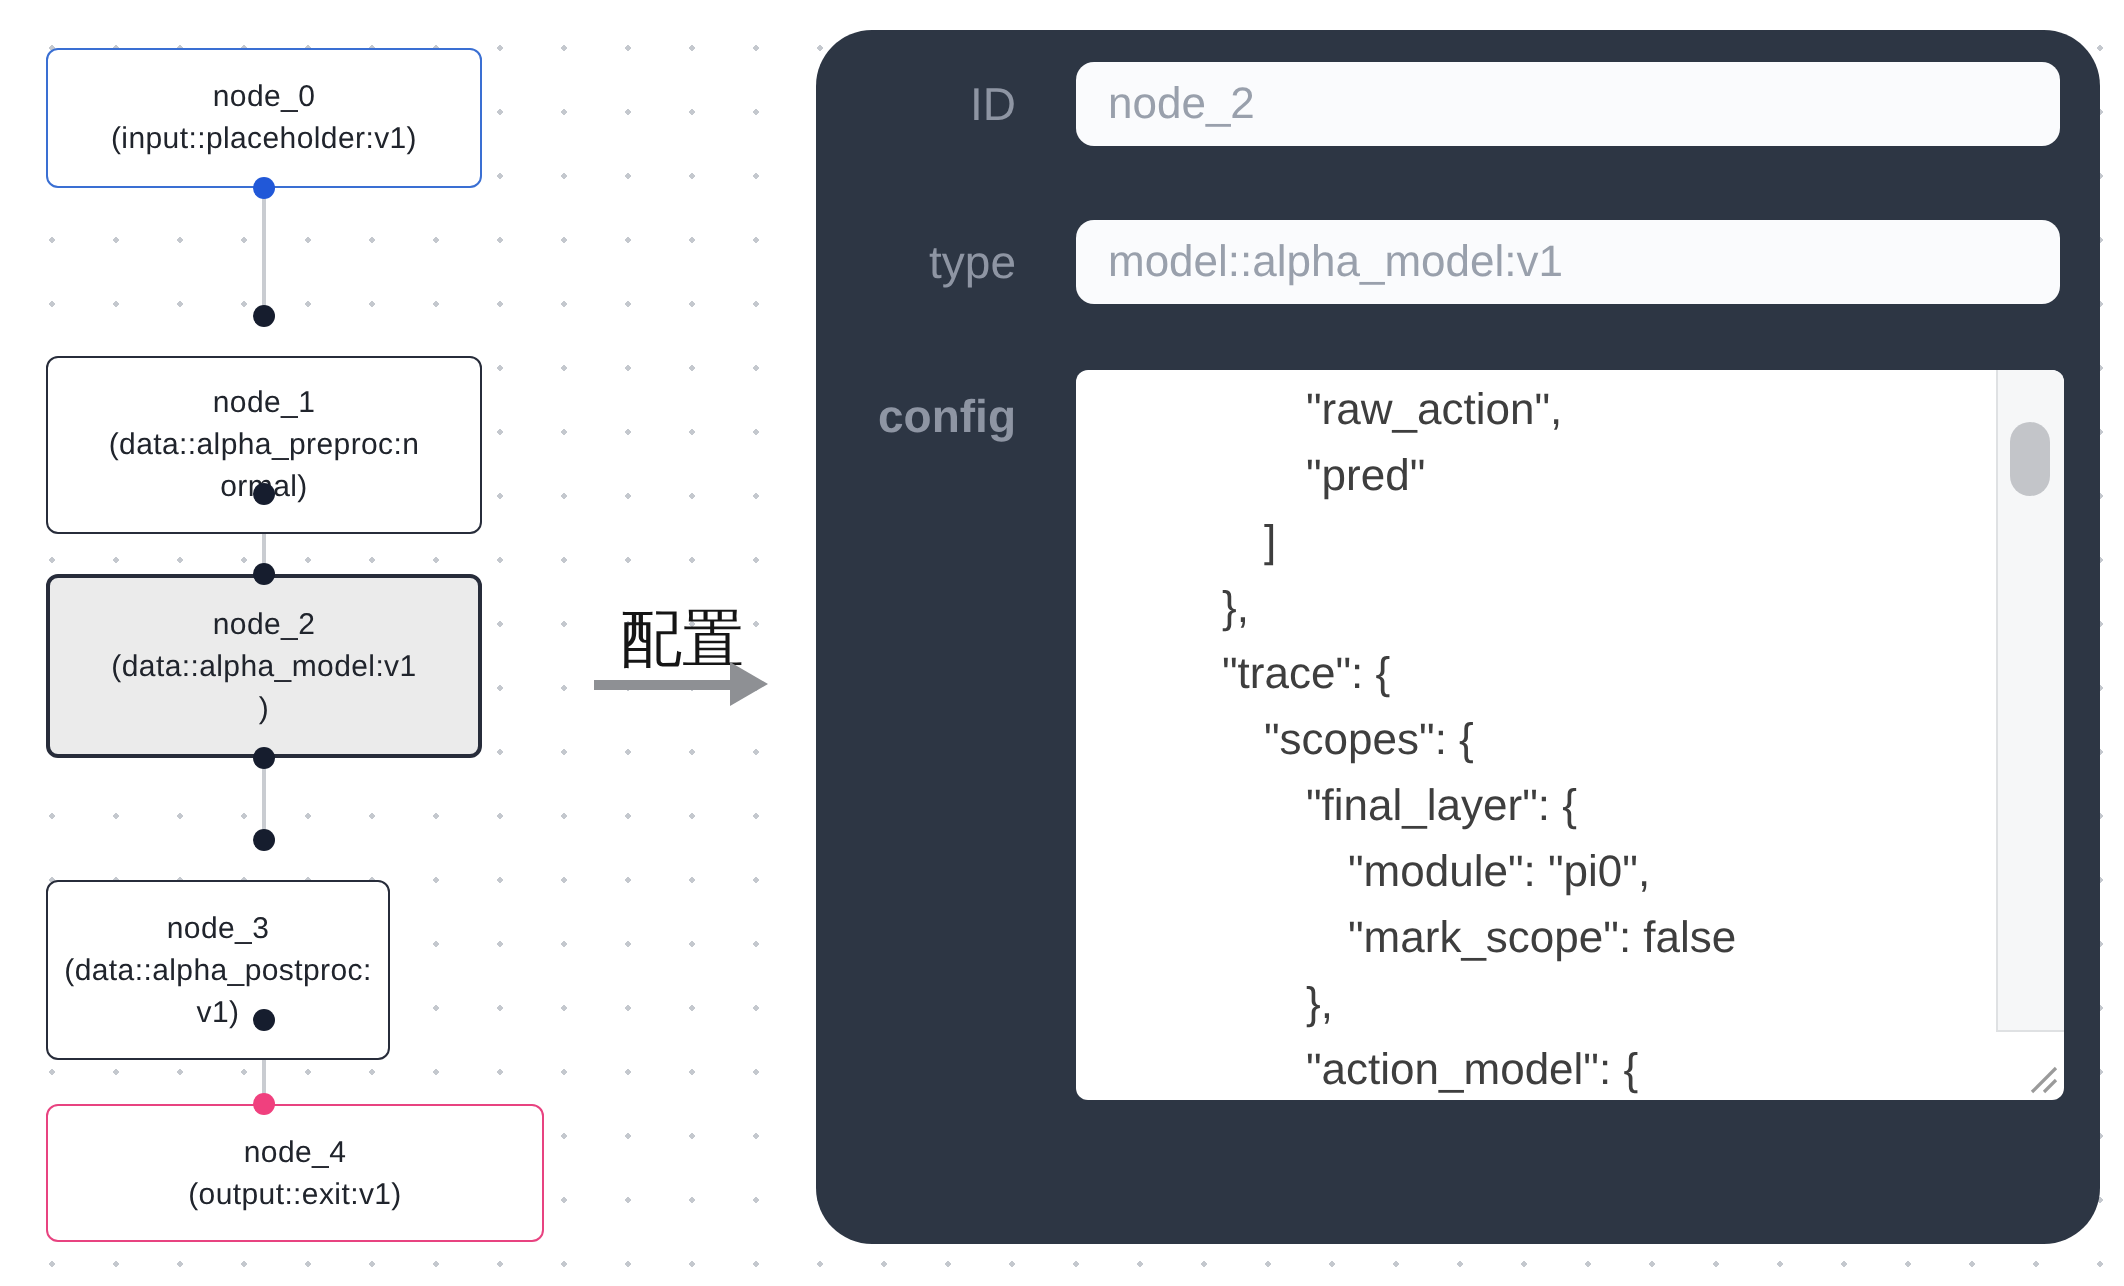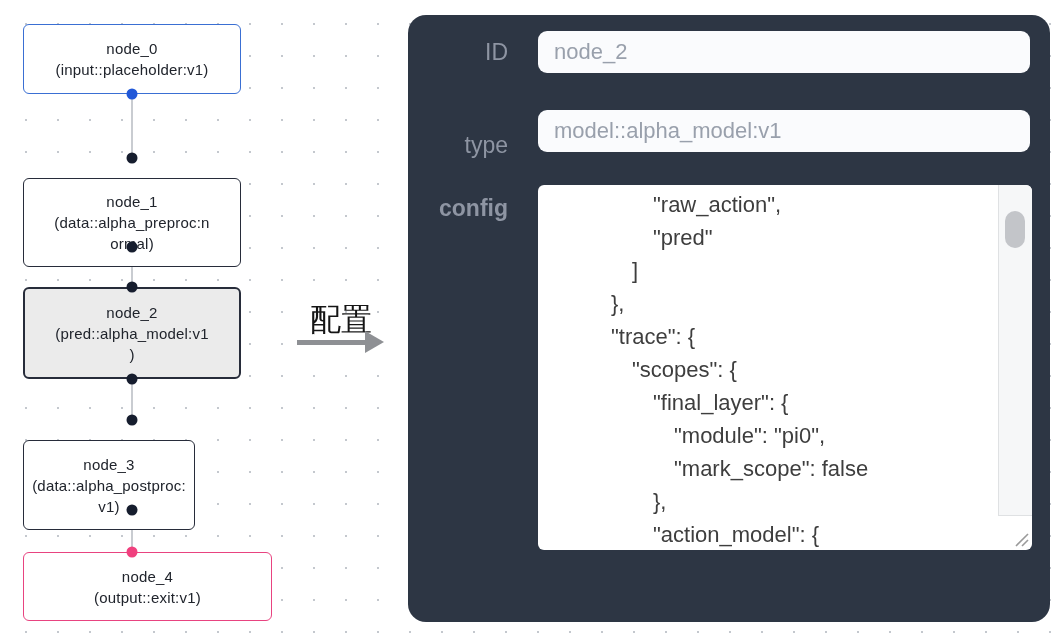--- a/index.html
+++ b/index.html
@@ -29,25 +29,25 @@
   .port.pink{background:#f0407e;}
   
   .anno-label{position:absolute;left:294px;top:299px;width:94px;text-align:center;
     font-size:31px;color:#151515;}
   .arrow-shaft{position:absolute;left:297px;top:340px;width:69px;height:5px;background:#8e9094;}
   .arrow-head{position:absolute;left:365px;top:331px;width:0;height:0;
     border-top:11px solid transparent;border-bottom:11px solid transparent;
     border-left:19px solid #8e9094;}
   
   .panel{position:absolute;left:408px;top:15px;width:642px;height:607px;
-    background:#2d3644;border-radius:18px;overflow:hidden;}
+    background:#2d3644;border-radius:28px;overflow:hidden;}
   .field-label{position:absolute;left:0;width:100px;text-align:right;
     font-size:23px;color:#8e95a3;}
   .lbl-id{top:16px;line-height:42px;}
-  .lbl-type{top:95px;line-height:42px;margin-top:14px;}
+  .lbl-type{top:95px;line-height:42px;}
   .lbl-config{top:178px;line-height:30px;font-weight:bold;}
   .text-input{position:absolute;left:130px;width:492px;height:42px;box-sizing:border-box;
     border:none;outline:none;border-radius:9px;background:#fafbfd;
     font-family:"Liberation Sans",sans-serif;font-size:22px;color:#99a0ac;padding:0 16px;}
   .inp-id{top:16px;}
   .inp-type{top:95px;}
   .config-box{position:absolute;left:130px;top:170px;width:494px;height:365px;
     background:#ffffff;border-radius:6px;overflow:hidden;}
   .config-lines{position:absolute;left:0;top:3px;right:36px;}
   .cfg-line{height:33px;line-height:33px;font-size:22px;color:#3e3e3e;white-space:nowrap;}
@@ -75,21 +75,21 @@
     <div class="port blue" style="left: 132px; top: 94px;"></div>
     <div class="node default" style="left: 23px; top: 158px; width: 218px; height: 89px;">
       <div>node_1</div>
       <div>(data::alpha_preproc:n</div>
       <div>ormal)</div>
     </div>
     <div class="port dark" style="left: 132px; top: 158px;"></div>
     <div class="port dark" style="left: 132px; top: 247px;"></div>
     <div class="node selected" style="left: 23px; top: 287px; width: 218px; height: 92px;">
       <div>node_2</div>
-      <div>(pred::alpha_model:v1</div>
+      <div>(data::alpha_model:v1</div>
       <div>)</div>
     </div>
     <div class="port dark" style="left: 132px; top: 287px;"></div>
     <div class="port dark" style="left: 132px; top: 379px;"></div>
     <div class="node default" style="left: 23px; top: 420px; width: 172px; height: 90px;">
       <div>node_3</div>
       <div>(data::alpha_postproc:</div>
       <div>v1)</div>
     </div>
     <div class="port dark" style="left: 132px; top: 420px;"></div>

